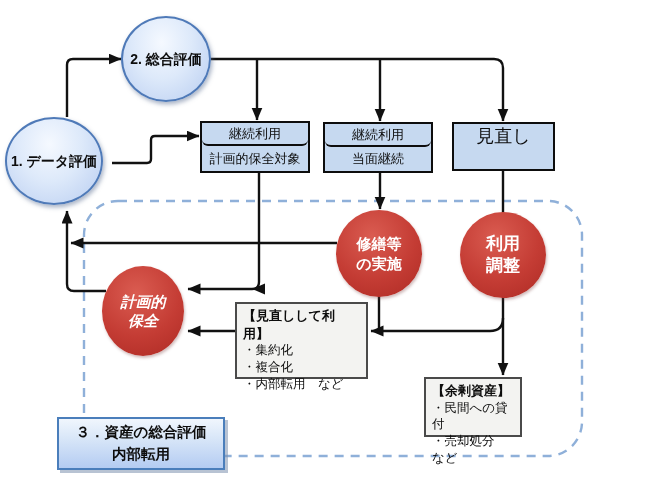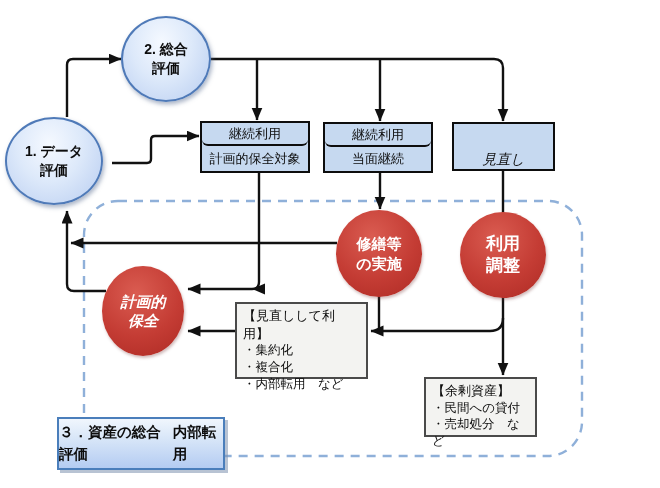--- a/index.html
+++ b/index.html
@@ -8,50 +8,50 @@
     font-family:"Liberation Sans","DejaVu Sans",sans-serif;
   }
   .stage svg{position:absolute;left:0;top:0;z-index:1;}
   .node{position:absolute;z-index:2;box-sizing:border-box;}
 
   .ellipse-blue{
     border-radius:50%;
     background:radial-gradient(ellipse at 45% 30%, #f5f9ff 0%, #dde9fa 45%, #b7ccf0 100%);
     border:2px solid #4f7ab8;
     box-shadow:1.5px 2.5px 4px rgba(90,110,145,.5);
-    display:flex;flex-direction:column;align-items:center;justify-content:center;
+    display:flex;flex-direction:row;align-items:center;justify-content:center;
     font-weight:bold;font-size:14px;color:#0d0d0d;line-height:1.35;text-align:center;
   }
   .proc-box{
     background:#c6d9f0;border:2px solid #0d0d0d;color:#0d0d0d;
     display:flex;flex-direction:column;font-size:13px;
   }
   .proc-box .prow{display:flex;align-items:center;justify-content:center;border-radius:6px;}
   .proc-box .r1{flex:0 0 21px;border-bottom:2px solid #0d0d0d;}
   .proc-box .r2{flex:1;}
-  .proc-box.single{align-items:center;justify-content:flex-end;font-size:14px;font-style:italic;}
+  .proc-box.single{align-items:center;justify-content:flex-start;font-size:18px;}
   .red-circle{
     border-radius:50%;
     background:radial-gradient(circle at 42% 30%, #da5c51 0%, #c43c34 55%, #ad2a24 100%);
     color:#fff;font-weight:bold;text-align:center;
     display:flex;flex-direction:column;align-items:center;justify-content:center;
     font-size:15px;line-height:1.3;box-shadow:1px 2px 3px rgba(120,60,60,.35);
   }
   .red-circle.big{font-size:17px;}
   .panel{
     background:#f3f3f1;border:2px solid #4a4a4a;color:#0d0d0d;
     padding:3px 6px 2px 6px;font-size:12.5px;line-height:1.35;
   }
-  .panel .ptitle{font-weight:normal;font-size:13px;}
+  .panel .ptitle{font-weight:bold;font-size:13px;}
   .step3{
     background:linear-gradient(180deg,#f0f6fd 0%,#d8e6f8 40%,#b4ccf2 100%);
     border:2px solid #4a7ebb;
     box-shadow:3px 3px 0 rgba(125,145,175,.55);
-    display:flex;flex-direction:row;align-items:center;justify-content:center;
-    font-weight:bold;font-size:14.5px;color:#0d0d0d;line-height:1.5;text-align:left;
+    display:flex;flex-direction:column;align-items:center;justify-content:center;
+    font-weight:bold;font-size:14.5px;color:#0d0d0d;line-height:1.5;text-align:center;
   }
 </style>
 </head>
 <body>
 
 <div class="stage">
 
   <svg width="660" height="488" viewBox="0 0 660 488">
     <defs>
       <marker id="ah" markerUnits="userSpaceOnUse" markerWidth="14" markerHeight="12" refX="12.5" refY="5.5" orient="auto">
@@ -134,21 +134,21 @@
     <span>保全</span>
   </div>
 
   <div class="node panel" style="left:235px;top:302px;width:133px;height:77px;">
     <div class="ptitle">【見直しして利用】</div>
     <div class="item">・集約化</div>
     <div class="item">・複合化</div>
     <div class="item">・内部転用　など</div>
   </div>
 
-  <div class="node panel" style="left:424px;top:377px;width:113px;height:60px;">
+  <div class="node panel" style="left:424px;top:377px;width:98px;height:60px;">
     <div class="ptitle">【余剰資産】</div>
     <div class="item">・民間への貸付</div>
     <div class="item">・売却処分　など</div>
   </div>
 
   <div class="node step3" style="left:57px;top:417px;width:168px;height:53px;">
     <span>３．資産の総合評価</span>
     <span>内部転用</span>
   </div>
 

